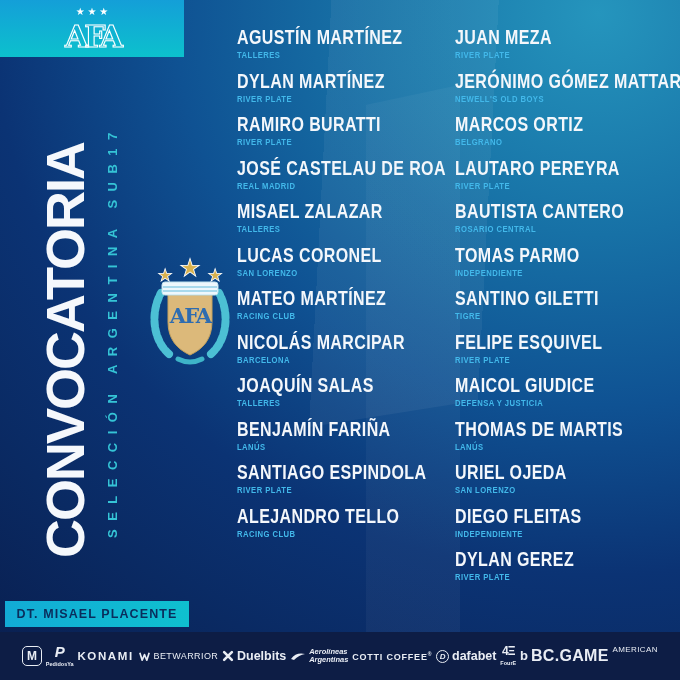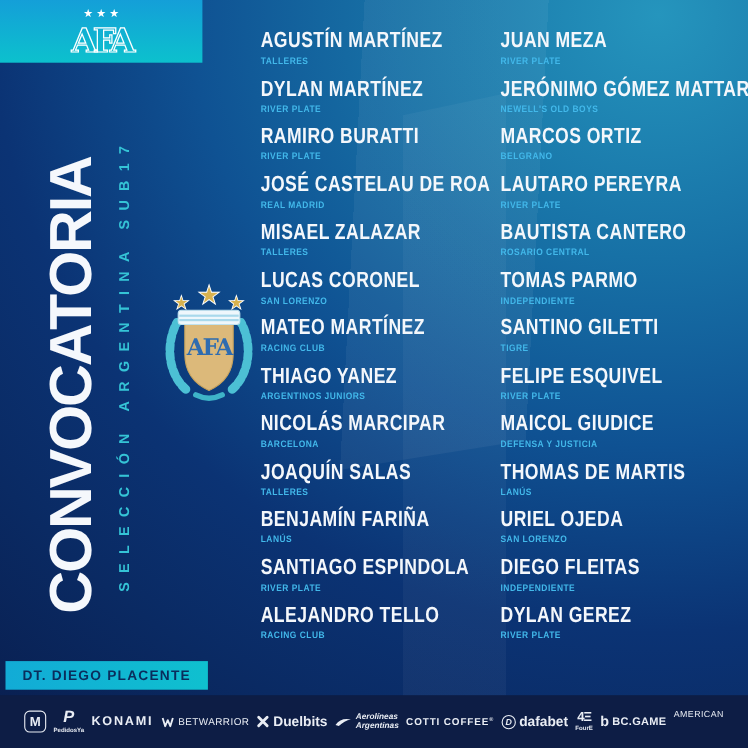--- a/index.html
+++ b/index.html
@@ -86,42 +86,42 @@
   .db-label{font-size:12.5px;font-weight:bold;}
   .aer{font-size:7.5px;font-style:italic;font-weight:bold;line-height:8px;}
   .cotti{font-size:9px;font-weight:bold;letter-spacing:.8px;}
   .cotti sup{font-size:5px;}
   .dafa-circle{width:13px;height:13px;border:1.4px solid #e9edf4;border-radius:50%;
     display:flex;align-items:center;justify-content:center;font-size:8px;font-weight:bold;font-style:italic;}
   .dafa-label{font-size:12.5px;font-weight:bold;}
   .fe-top{font-size:12px;font-weight:bold;letter-spacing:-1px;line-height:11px;}
   .fe-bot{font-size:5.5px;font-weight:bold;margin-top:1px;}
   .bc-icon{font-size:13px;font-weight:bold;line-height:12px;}
-  .bc-label{font-size:10px;font-weight:bold;letter-spacing:.3px;}
+  .bc-label{font-size:16px;font-weight:bold;letter-spacing:.3px;}
   .amex{font-size:8px;font-weight:normal;letter-spacing:.4px;line-height:8.5px;text-align:center;margin-top:47px;}
 </style>
 </head>
 <body>
 
 <div class="canvas">
   <div class="bg"></div>
   <div class="ray ray1"></div>
   <div class="ray ray2"></div>
 
   <div class="brand-box">
     <svg width="96" height="52" viewBox="0 0 96 52">
       <text x="48" y="12" text-anchor="middle" font-size="10" fill="#ffffff">★ ★ ★</text>
       <text x="48" y="44" text-anchor="middle" font-size="30" font-weight="bold" font-family="DejaVu Serif, serif" fill="none" stroke="#ffffff" stroke-width="1.1" letter-spacing="-4">AFA</text>
     </svg>
   </div>
 
   <div class="v-title">CONVOCATORIA</div>
   <div class="v-subtitle">SELECCIÓN ARGENTINA SUB17</div>
 
-  <div class="coach-box">DT. DIEGO PLACENTE</div>
+  <div class="coach-box">DT. MISAEL PLACENTE</div>
 
   <div class="crest">
     <svg width="92" height="110" viewBox="0 0 92 110">
 
       <path d="M25,99 C9,85 6,58 17,38" fill="none" stroke="#4cc0d4" stroke-width="8" stroke-dasharray="5 3" stroke-linecap="round"></path>
       <path d="M67,99 C83,85 86,58 75,38" fill="none" stroke="#4cc0d4" stroke-width="8" stroke-dasharray="5 3" stroke-linecap="round"></path>
       <path d="M34,104 q12,6 24,0" fill="none" stroke="#3eb4c8" stroke-width="5" stroke-linecap="round"></path>
 
       <path d="M24,40 h44 v27 c0,17 -9,27 -22,33 c-13,-6 -22,-16 -22,-33 z" fill="#dcb97a" stroke="#c6a25c" stroke-width="1"></path>
       <text x="46" y="68" text-anchor="middle" font-size="21" font-weight="bold" font-family="DejaVu Serif, serif" fill="#2e6cb0" letter-spacing="-2">AFA</text>
@@ -166,24 +166,20 @@
       <div class="player">
         <div class="p-name">LUCAS CORONEL</div>
         <div class="p-club">SAN LORENZO</div>
       </div>
 
       <div class="player">
         <div class="p-name">MATEO MARTÍNEZ</div>
         <div class="p-club">RACING CLUB</div>
       </div>
 
-      <div class="player">
-        <div class="p-name">THIAGO YANEZ</div>
-        <div class="p-club">ARGENTINOS JUNIORS</div>
-      </div>
 
 
       <div class="player">
         <div class="p-name">NICOLÁS MARCIPAR</div>
         <div class="p-club">BARCELONA</div>
       </div>
 
       <div class="player">
         <div class="p-name">JOAQUÍN SALAS</div>
         <div class="p-club">TALLERES</div>

